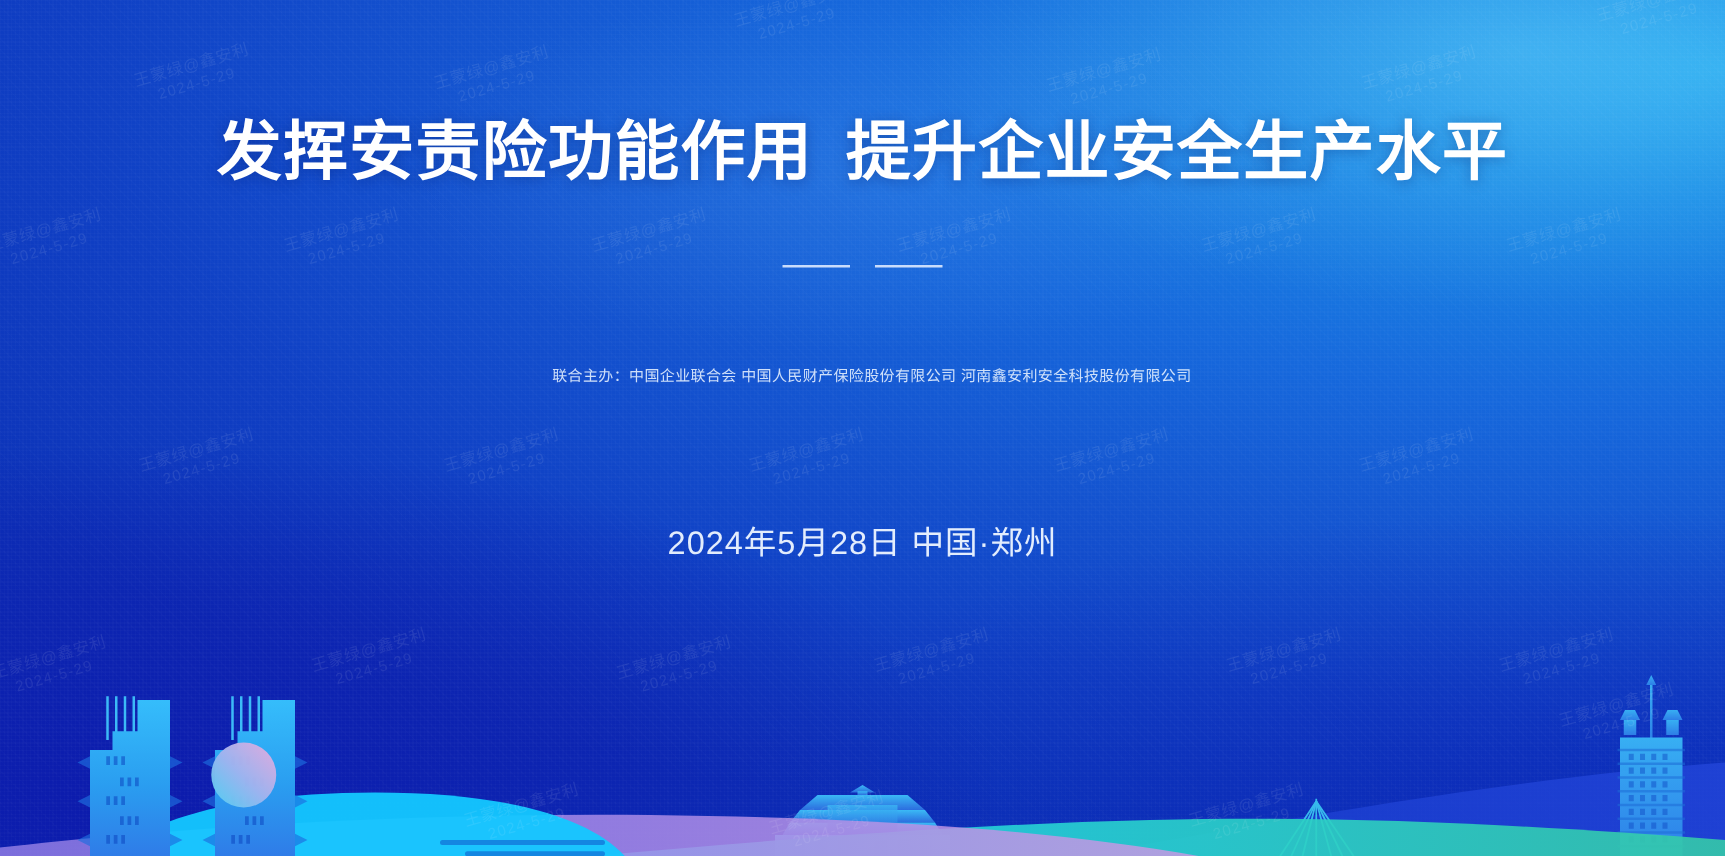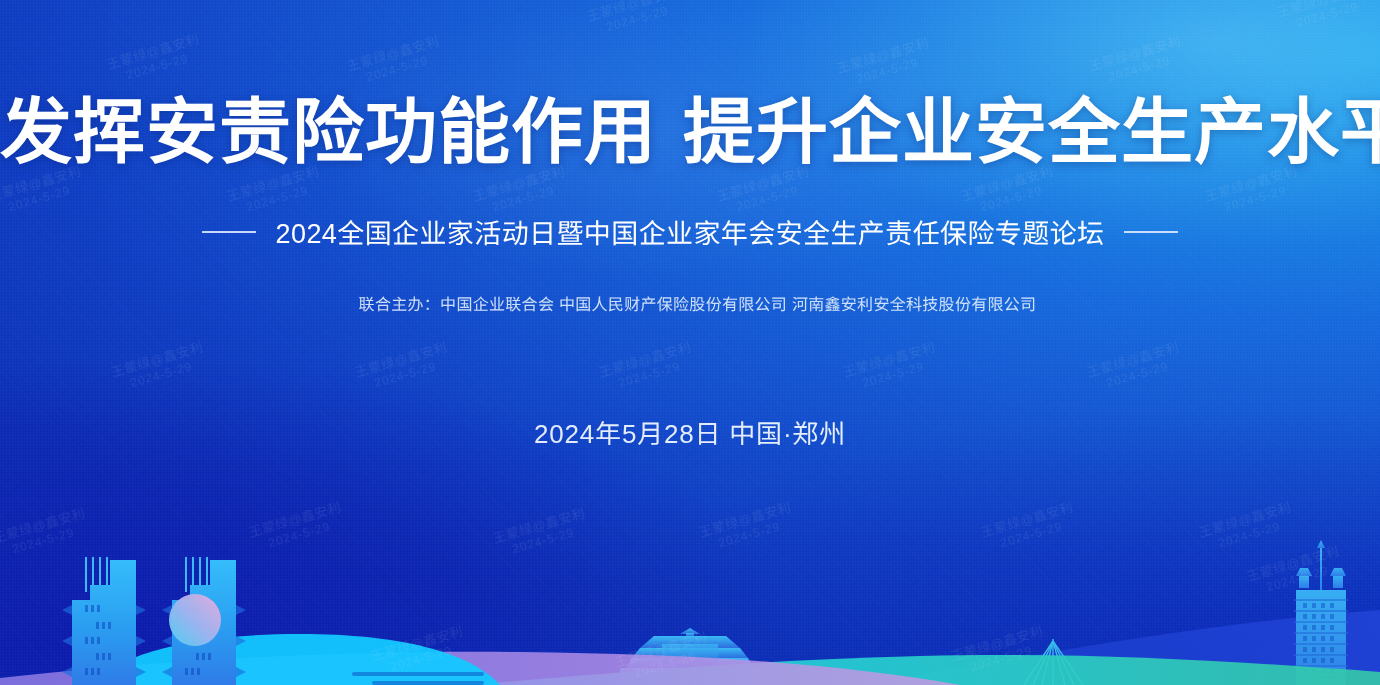--- a/index.html
+++ b/index.html
@@ -72,21 +72,21 @@
   
   .content {
     position: absolute;
     left: 0; right: 0; top: 0;
     text-align: center;
   }
   .main-title {
     margin: 0;
     position: absolute;
     top: 96px; left: 0; right: 0;
-    font-size: 72px;
+    font-size: 52px;
     font-weight: 700;
     color: #ffffff;
     letter-spacing: 1px;
     line-height: 1;
     text-shadow: 0 2px 10px rgba(5,30,110,0.35);
     white-space: nowrap;
   }
   .main-title .gap { display: inline-block; width: 26px; }
 
   .subtitle-row {
@@ -107,21 +107,21 @@
     font-size: 27px;
     font-weight: 400;
     color: #ffffff;
     letter-spacing: .4px;
     white-space: nowrap;
   }
 
   .organizers {
     position: absolute;
     top: 291px; left: 15px; right: 0;
-    font-size: 16px;
+    font-size: 12px;
     color: rgba(232,242,255,0.88);
     letter-spacing: .3px;
     white-space: nowrap;
   }
 
   .datetime {
     position: absolute;
     top: 413px; left: 0; right: 0;
     font-size: 26px;
     color: rgba(238,246,255,0.95);
@@ -454,21 +454,20 @@
       <div class="wm-d">2024-5-29</div>
     </div>
   </div>
 
   <div class="content">
 
     <h1 class="main-title"><span>发挥安责险功能作用</span><span class="gap"></span><span>提升企业安全生产水平</span></h1>
 
     <div class="subtitle-row">
       <span class="sub-rule"></span>
-      <span class="subtitle">2024全国企业家活动日暨中国企业家年会安全生产责任保险专题论坛</span>
       <span class="sub-rule"></span>
     </div>
 
     <div class="organizers">联合主办：中国企业联合会 中国人民财产保险股份有限公司 河南鑫安利安全科技股份有限公司</div>
 
     <div class="datetime">2024年5月28日 中国·郑州</div>
 
   </div>
 
 </div>

